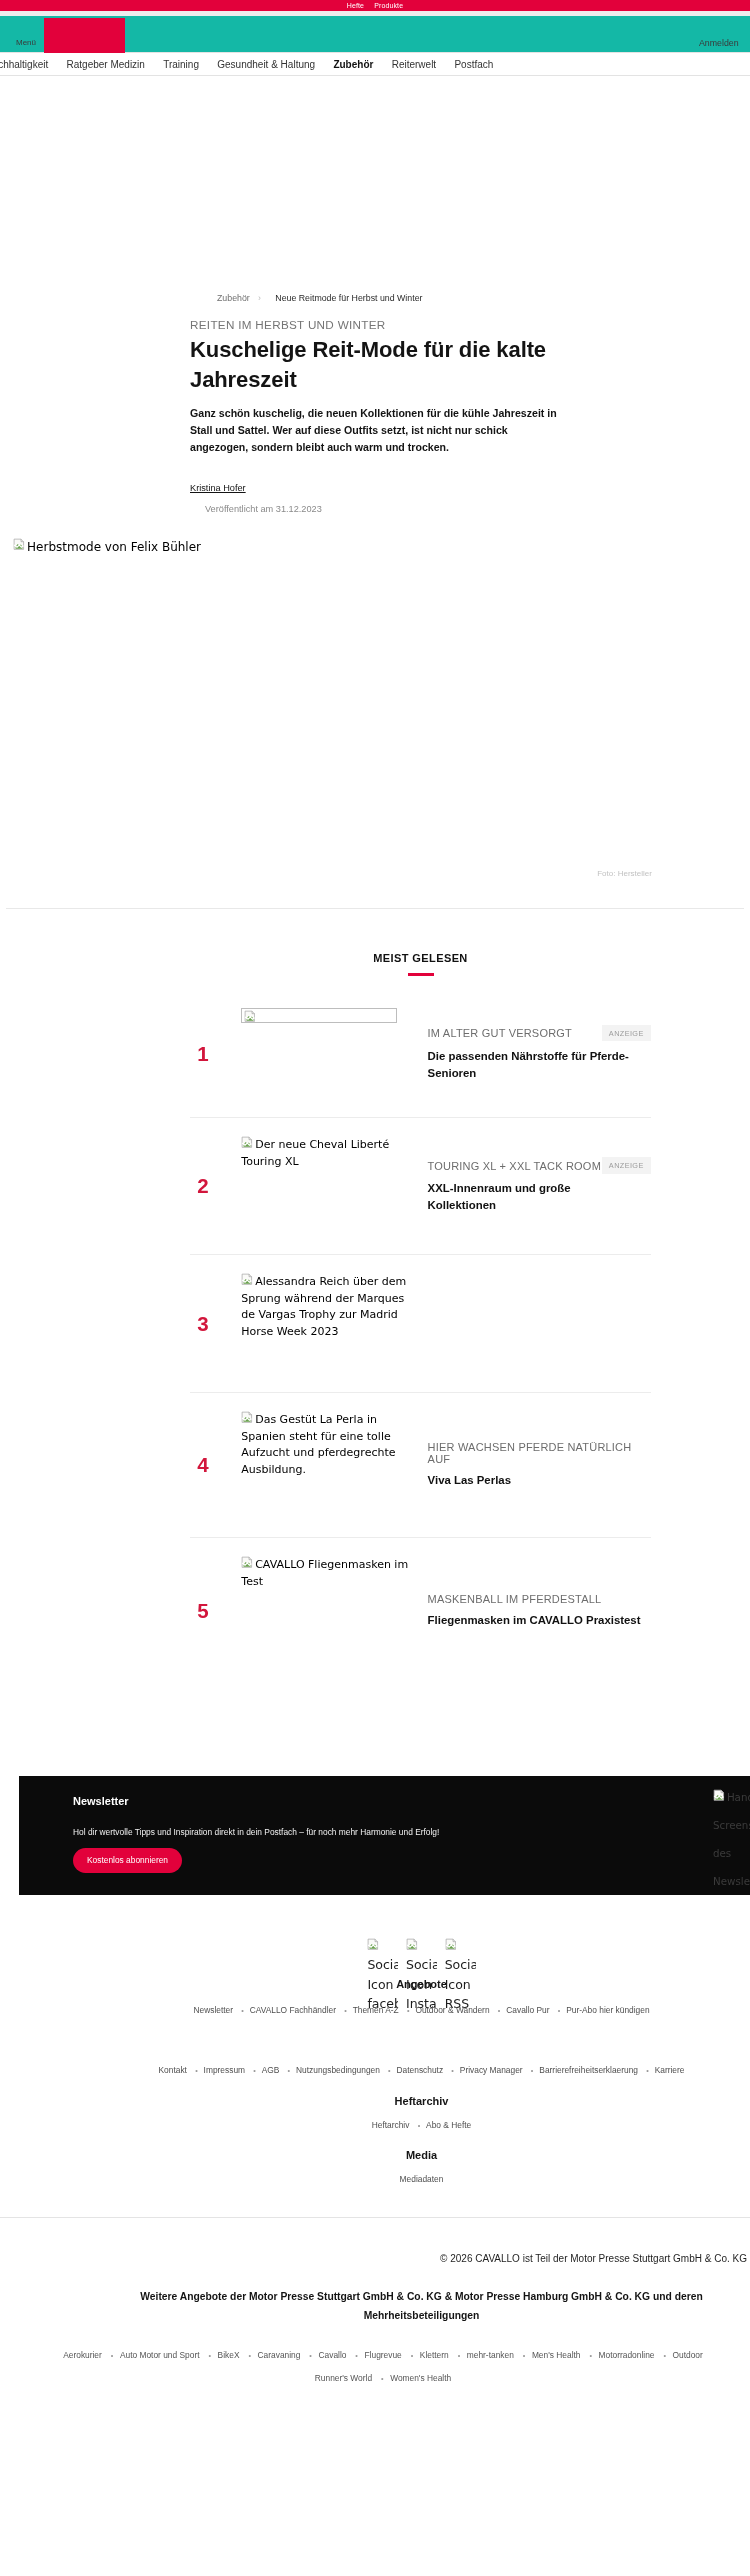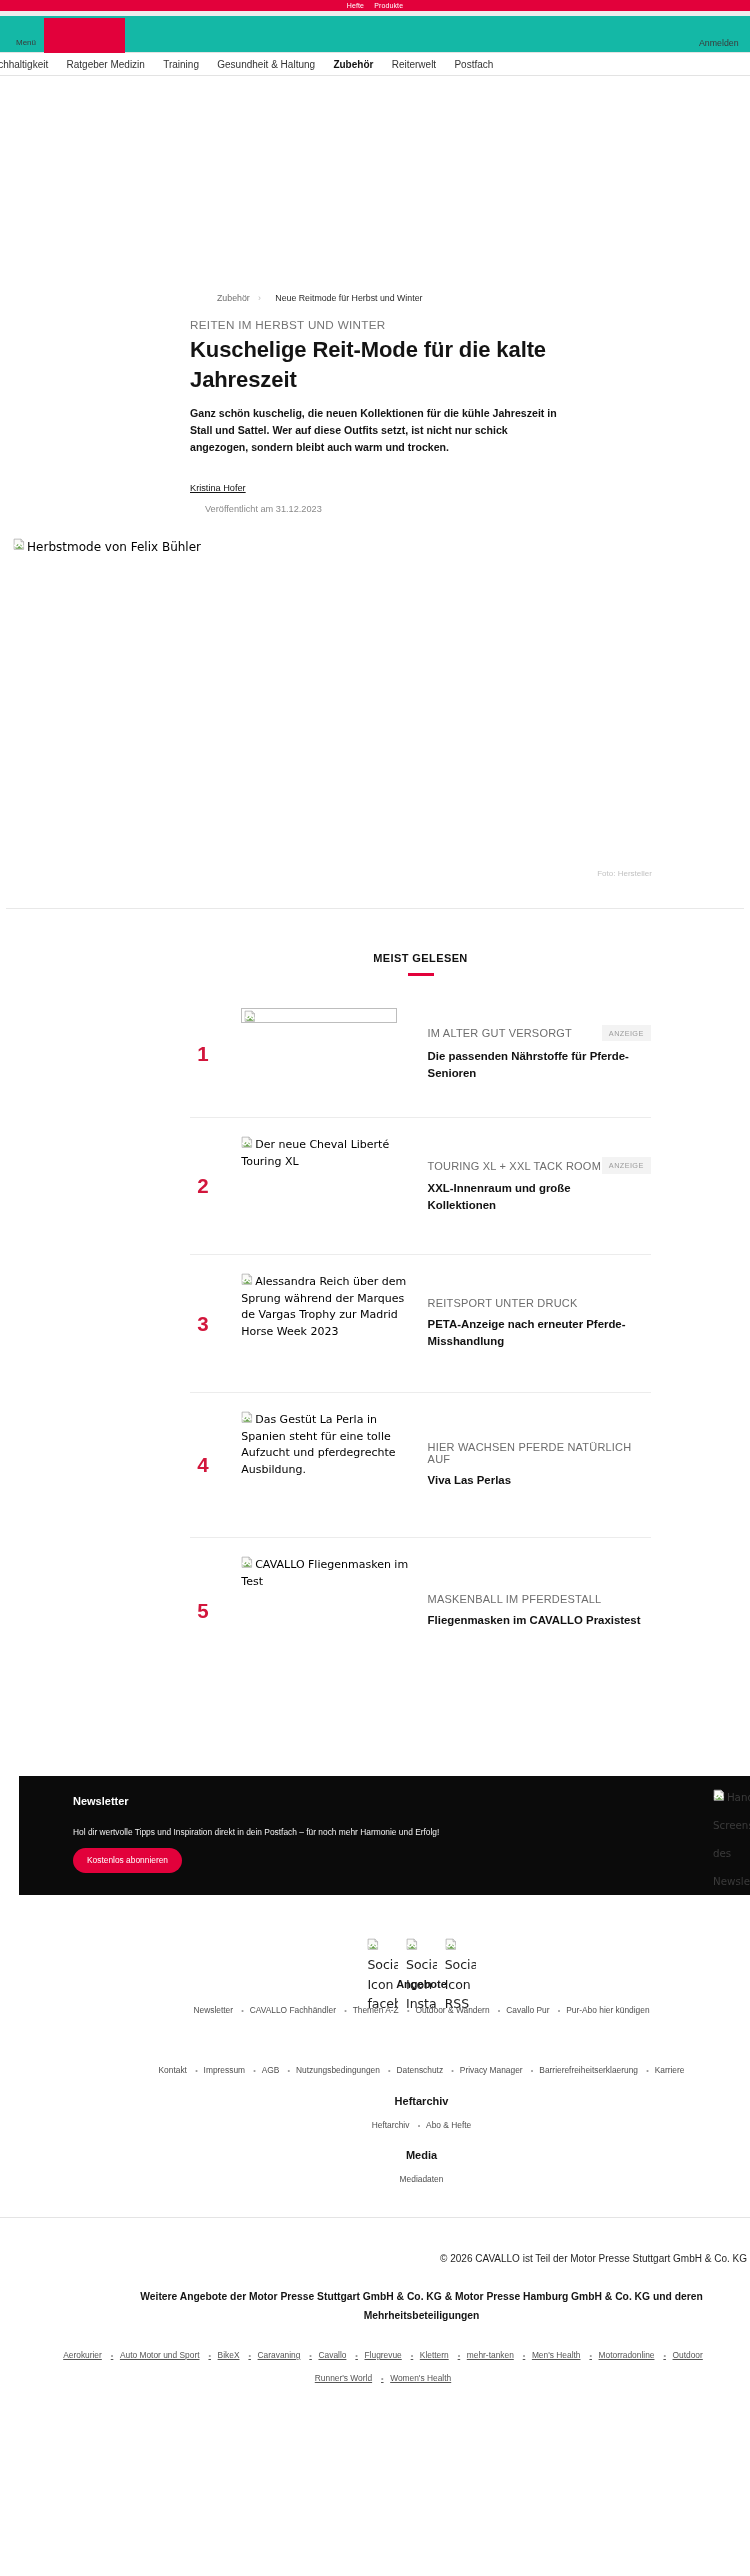--- a/index.html
+++ b/index.html
@@ -86,21 +86,21 @@
   .f-links li { display:inline; }
   .f-links li + li::before { content:"\2022"; color:#9a9a9a; margin:0 5.9px; font-size:7.3px; }
   .t2700{top:1978px}.t2737{top:2005px}.t2784{top:2039px}.t2820{top:2065px}
   .t2860{top:2095px}.t2894{top:2120px}.t2934{top:2149px}.t2968{top:2174px}
   .f-divider { left:0; top:2217px; width:750px; height:0.7px; background:#e4e4e4; }
   .copyright { left:88px; top:2253px; width:659px; text-align:right; font-size:10px; color:#1f1f1f; }
   .company { left:88px; top:2287px; width:667px; text-align:center; font-size:10.3px; font-weight:bold; color:#141414; line-height:1.85; }
   .brands { left:11px; width:744px; text-align:center; font-size:8.4px; color:#555; }
   .b1{top:2350px}.b2{top:2373px}
   .brands ul { list-style:none; display:inline; }
-  .brands li { display:inline; white-space:nowrap;text-decoration:underline; }
+  .brands li { display:inline; white-space:nowrap; }
   .brands li + li::before { content:"\2022"; color:#9a9a9a; margin:0 6.6px; font-size:7.3px; }
 </style>
 </head>
 <body>
 
 <div class="page">
 
   <div class="abs topbar">
     <span class="tlink">Hefte</span>
     <span class="tlink">Produkte</span>
@@ -193,27 +193,20 @@
 
     <div class="mr-item h188">
       <div class="rank">3</div>
       <div class="media">
         <span class="alt-wrap"><span class="bicon"><svg class="" width="11.7" height="12.5" viewBox="0 0 16 17" aria-hidden="true">
   <path d="M1.5 1.5 h9.5 l3.5 3.5 v10.5 h-13 z" fill="#fafaf8" stroke="#a6a6a6" stroke-width="1"></path>
   <path d="M11 1.5 v3.5 h3.5" fill="#ececea" stroke="#a6a6a6" stroke-width="1"></path>
   <path d="M3.5 12 l3-4 2.5 2.5 1.5-1.5 2.5 2.5 v3 h-9.5 z" fill="#6aa14f"></path>
   <path d="M1.5 9.5 l4 3 3-3 3 3 3-2" stroke="#ffffff" stroke-width="1.6" fill="none"></path>
 </svg></span><span>Alessandra Reich über dem Sprung während der Marques de Vargas Trophy zur Madrid Horse Week 2023</span></span>
-      </div>
-      <div class="txt">
-        <div class="mr-krow">
-          <span class="mr-kicker">REITSPORT UNTER DRUCK</span>
-
-        </div>
-        <div class="mr-title">PETA-Anzeige nach erneuter Pferde-Misshandlung</div>
       </div>
     </div>
 
     <div class="mr-item h198">
       <div class="rank">4</div>
       <div class="media">
         <span class="alt-wrap"><span class="bicon"><svg class="" width="11.7" height="12.5" viewBox="0 0 16 17" aria-hidden="true">
   <path d="M1.5 1.5 h9.5 l3.5 3.5 v10.5 h-13 z" fill="#fafaf8" stroke="#a6a6a6" stroke-width="1"></path>
   <path d="M11 1.5 v3.5 h3.5" fill="#ececea" stroke="#a6a6a6" stroke-width="1"></path>
   <path d="M3.5 12 l3-4 2.5 2.5 1.5-1.5 2.5 2.5 v3 h-9.5 z" fill="#6aa14f"></path>

